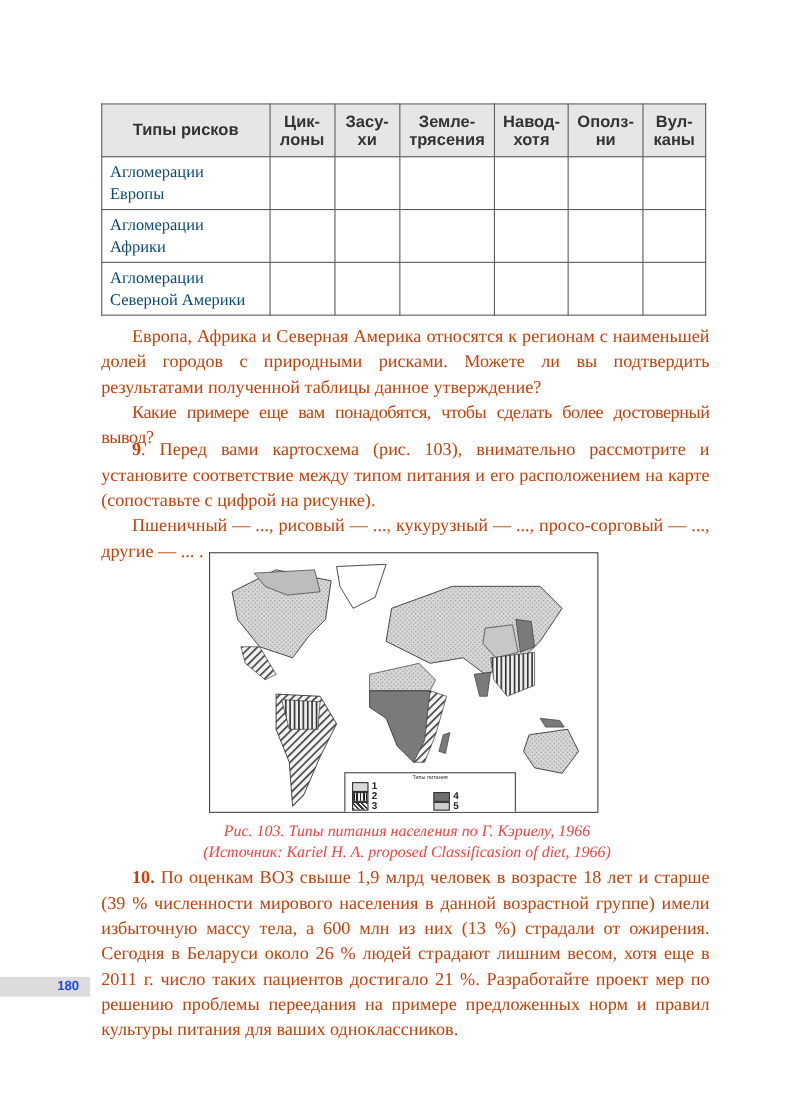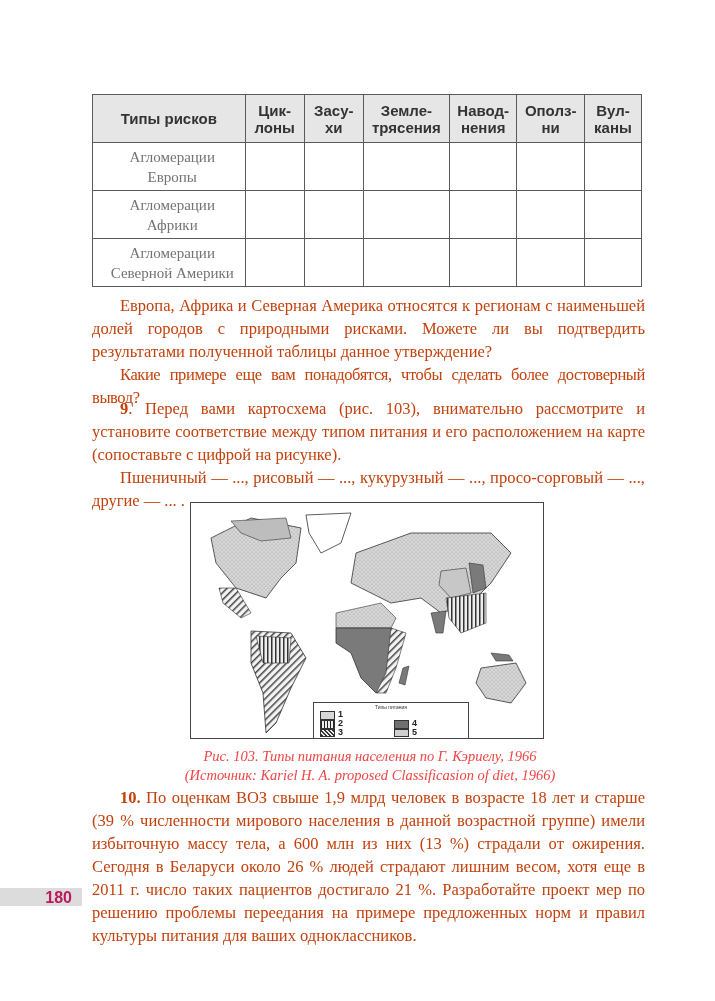--- a/index.html
+++ b/index.html
@@ -2,48 +2,48 @@
 <html><head>
 <meta charset="utf-8">
 <style>
   html, body { margin:0; padding:0; }
   body { width:715px; height:1001px; background:#ffffff; position:relative; overflow:hidden;
          font-family:"Liberation Serif", serif; color:#2a2a2a; }
   .table { position:absolute; left:92px; top:94px; width:550px; border-collapse:collapse; }
   .table td, .table th { border:1.3px solid #5a5a5a; padding:0; }
   .table th { background:#e6e6e6; font-family:"Liberation Sans", sans-serif; font-weight:bold;
               font-size:15px; line-height:17px; color:#333; text-align:center; height:47px; }
-  .table td { height:47px; font-size:15px; line-height:20px; padding-left:7px; vertical-align:middle; color:#737373;text-align:center; }
+  .table td { height:47px; font-size:15px; line-height:20px; padding-left:7px; vertical-align:middle; color:#0c4a6e; }
   .table td.empty { padding:0; }
   .p { position:absolute; left:92px; width:553px; font-size:16.5px; line-height:23px; text-align:justify; color:#c2410c; }
   .p .ind { display:inline-block; width:28px; }
   .map { position:absolute; left:190px; top:502px; width:352px; height:235px; border:1.5px solid #444; background:#fff; overflow:hidden; }
   .caption { position:absolute; left:100px; width:540px; text-align:center; font-style:italic; font-size:14.5px; line-height:19px; color:#ef4444; }
   .pagebar { position:absolute; left:0; top:888px; width:82px; height:18px; background:#dcdcdc; }
-  .pagenum { position:absolute; right:10px; top:1px; font-family:"Liberation Sans", sans-serif; font-weight:bold; font-size:16px; color:#be185d; }
+  .pagenum { position:absolute; right:10px; top:1px; font-family:"Liberation Sans", sans-serif; font-weight:bold; font-size:12px; color:#1d4ed8; }
   .legend { position:absolute; left:122px; top:199px; width:154px; height:36px; background:#fff; border:1px solid #444; font-family:"Liberation Sans", sans-serif; }
   .legend .lt { position:absolute; left:0; width:100%; top:1px; text-align:center; font-size:5px; color:#333; }
   .sw { position:absolute; width:13px; height:7px; border:1px solid #333; }
   .sl { position:absolute; font-size:9px; font-weight:bold; color:#222; }
 </style>
 </head>
 <body>
 
 <table class="table">
   <tbody>
       <tr>
     <th style="width:146px">Типы рисков</th>
     <th style="width:56px;white-space:pre-line">Цик-
 лоны</th>
     <th style="width:56px;white-space:pre-line">Засу-
 хи</th>
     <th style="width:82px;white-space:pre-line">Земле-
 трясения</th>
     <th style="width:64px;white-space:pre-line">Навод-
-нения</th>
+хотя</th>
     <th style="width:64px;white-space:pre-line">Ополз-
 ни</th>
     <th style="width:54px;white-space:pre-line">Вул-
 каны</th>
   </tr>
   <tr>
     <td><span>Агломерации</span><br><span>Европы</span></td>
     <td class="empty"></td>
         <td class="empty"></td>
         <td class="empty"></td>

